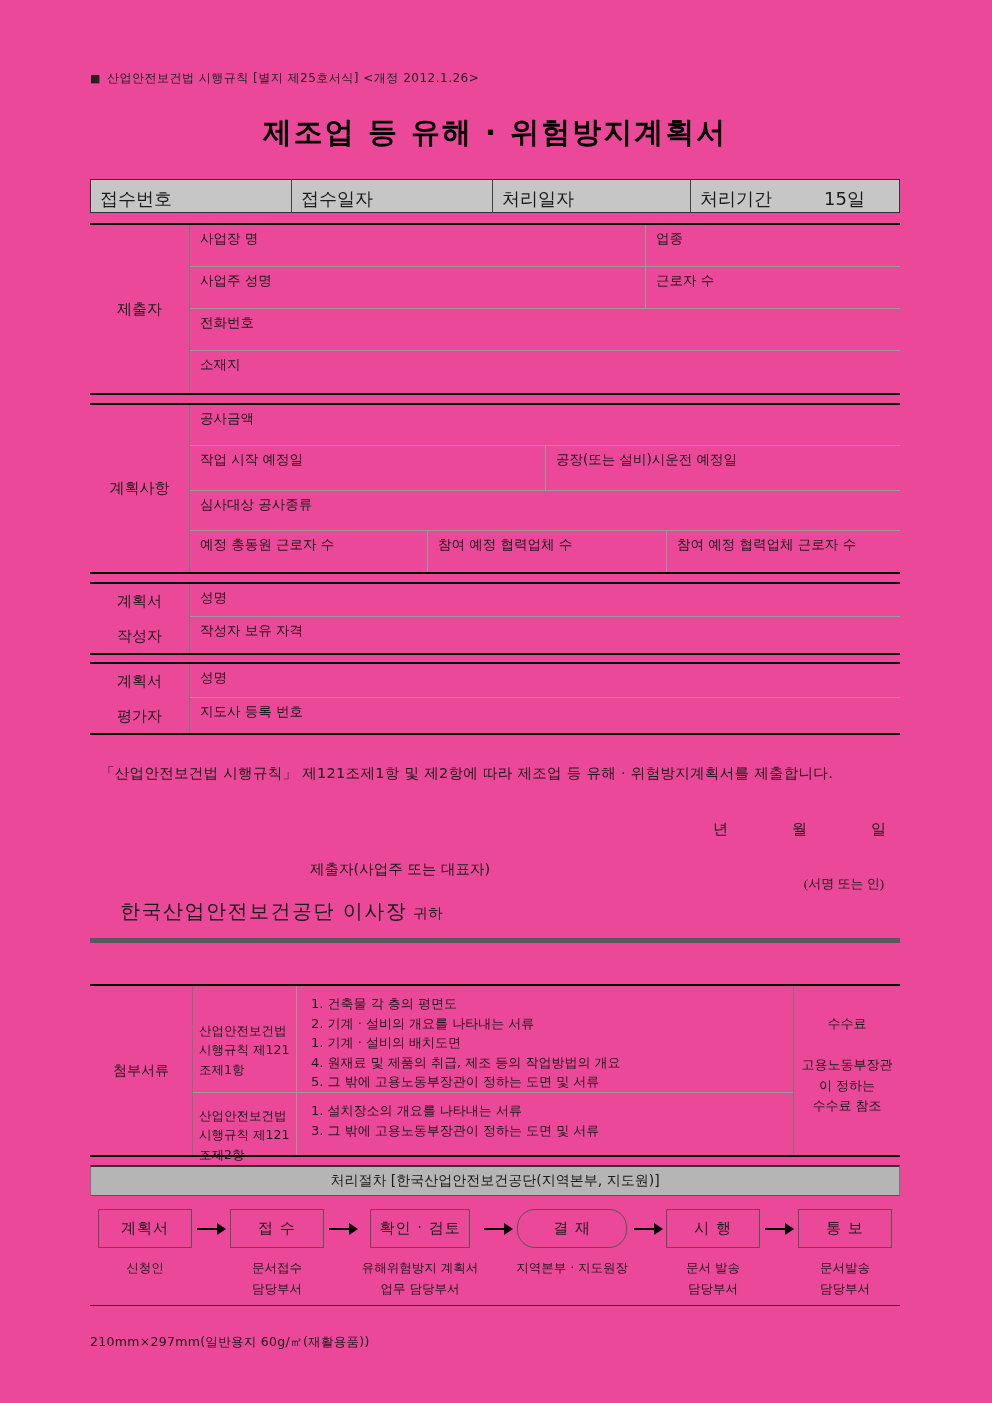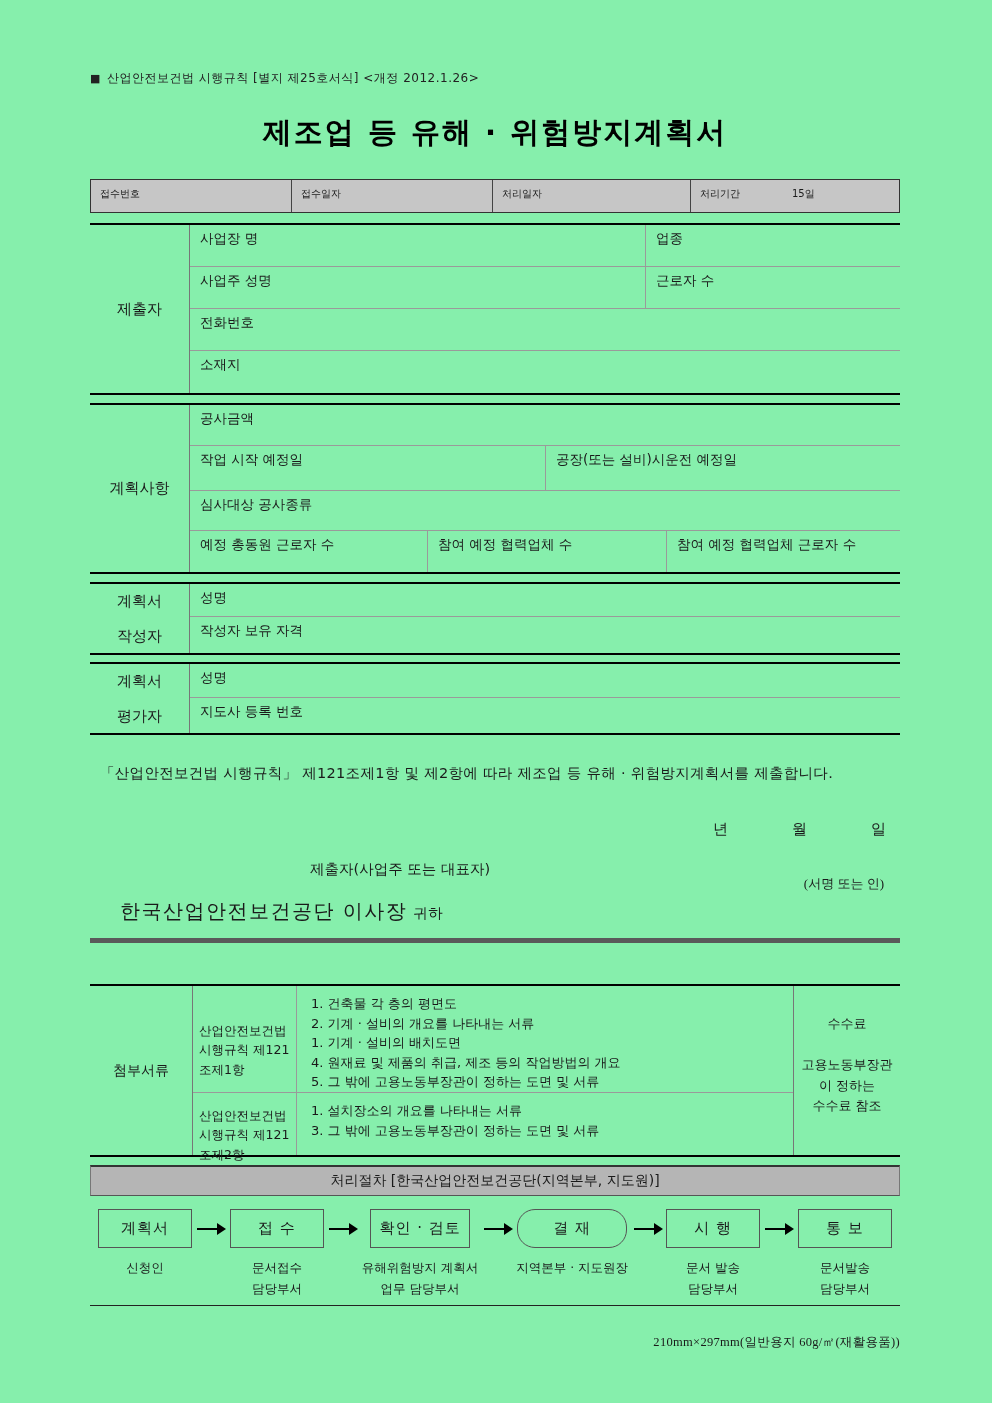--- a/index.html
+++ b/index.html
@@ -1,20 +1,20 @@
 <!DOCTYPE html>
 <html><head>
 <meta charset="utf-8">
 <style>
   * { box-sizing: border-box; margin: 0; padding: 0; }
   html,body { background:#ffffff; }
   .page {
     position: relative;
     width: 992px; height: 1403px;
-    background: #86efac;
+    background: #ec4899;
     font-family: "DejaVu Sans", "Liberation Sans", sans-serif;
     color: #1a1a1a;
     padding: 70px 92px 0 90px;
     overflow: hidden;
   }
   
   .form-note { font-size: 12px; letter-spacing: .5px; color:#222; }
   .form-note .sq { font-size: 11px; margin-right: 6px; }
   
   .title {
@@ -25,21 +25,21 @@
     letter-spacing: 2px;
     color:#000;
   }
   
   .receipt {
     margin-top: 26px;
     display: flex;
     height: 34px;
     background: #c6c6c6;
     border: 1px solid #333;
-    font-size: 10px;
+    font-size: 18px;
   }
   .receipt .rcell { padding: 7px 9px 0 9px; border-right: 1px solid #444; }
   .receipt .rcell:last-child { border-right: none; }
   .rc1 { width: 201px; } .rc2 { width: 201px; } .rc3 { width: 198px; }
   .rc4 { flex: 1; display: flex; }
   .rc4 .rval { margin-left: 52px; }
   
   .section {
     display: flex;
     border-top: 2px solid #000;
@@ -137,21 +137,21 @@
   .step:nth-of-type(7) .step-box { width: 110px; border-radius: 18px; }
   .step-sub { margin-top: 9px; font-size: 12.5px; text-align: center; line-height: 1.7; white-space: pre-line; }
   .arrow { position: relative; width: 27px; height: 2px; background: #000; margin-top: 19px; flex: none; }
   .arrow::after {
     content: ""; position: absolute; right: -2px; top: -5px;
     border-left: 9px solid #000;
     border-top: 6px solid transparent;
     border-bottom: 6px solid transparent;
   }
   .bottom-line { margin-top: 5px; border-top: 1px solid #222; }
-  .paper-spec { margin-top: 28px; text-align: right; font-size: 12.5px; letter-spacing: .3px; font-family: Liberation Serif, serif; }
+  .paper-spec { margin-top: 28px; font-size: 12.5px; letter-spacing: .3px; }
 </style>
 </head>
 <body>
 
 <div class="page">
 
   <div class="form-note">
     <span class="sq">■</span><span>산업안전보건법 시행규칙 [별지 제25호서식]   &lt;개정 2012.1.26&gt;</span>
   </div>
 

